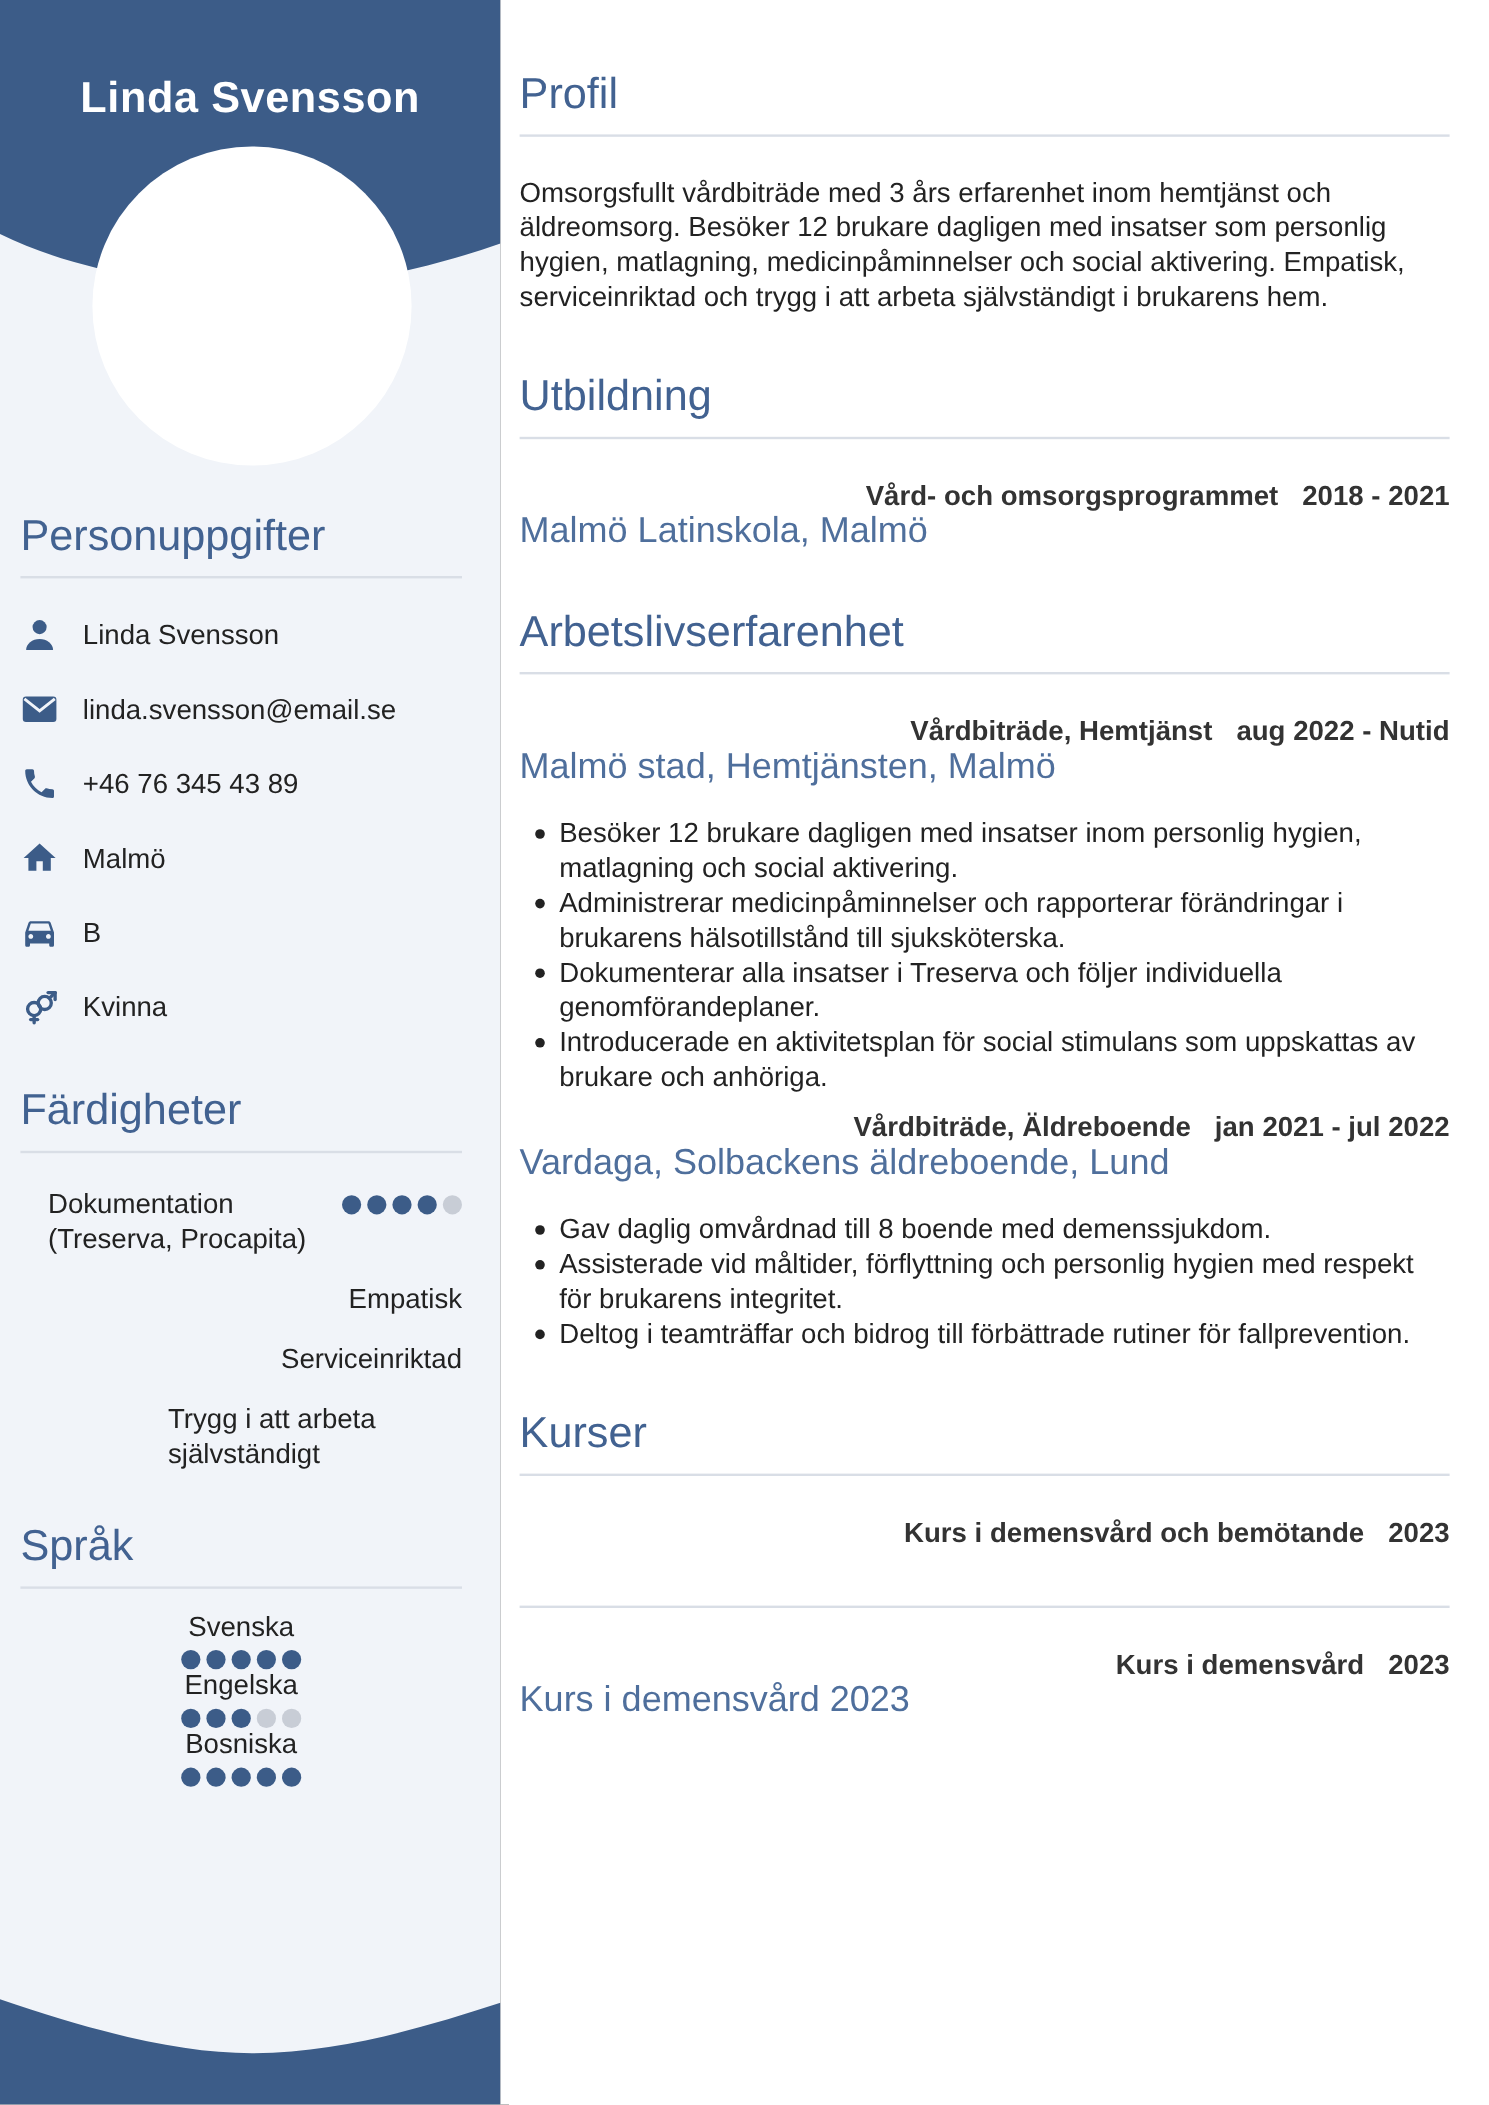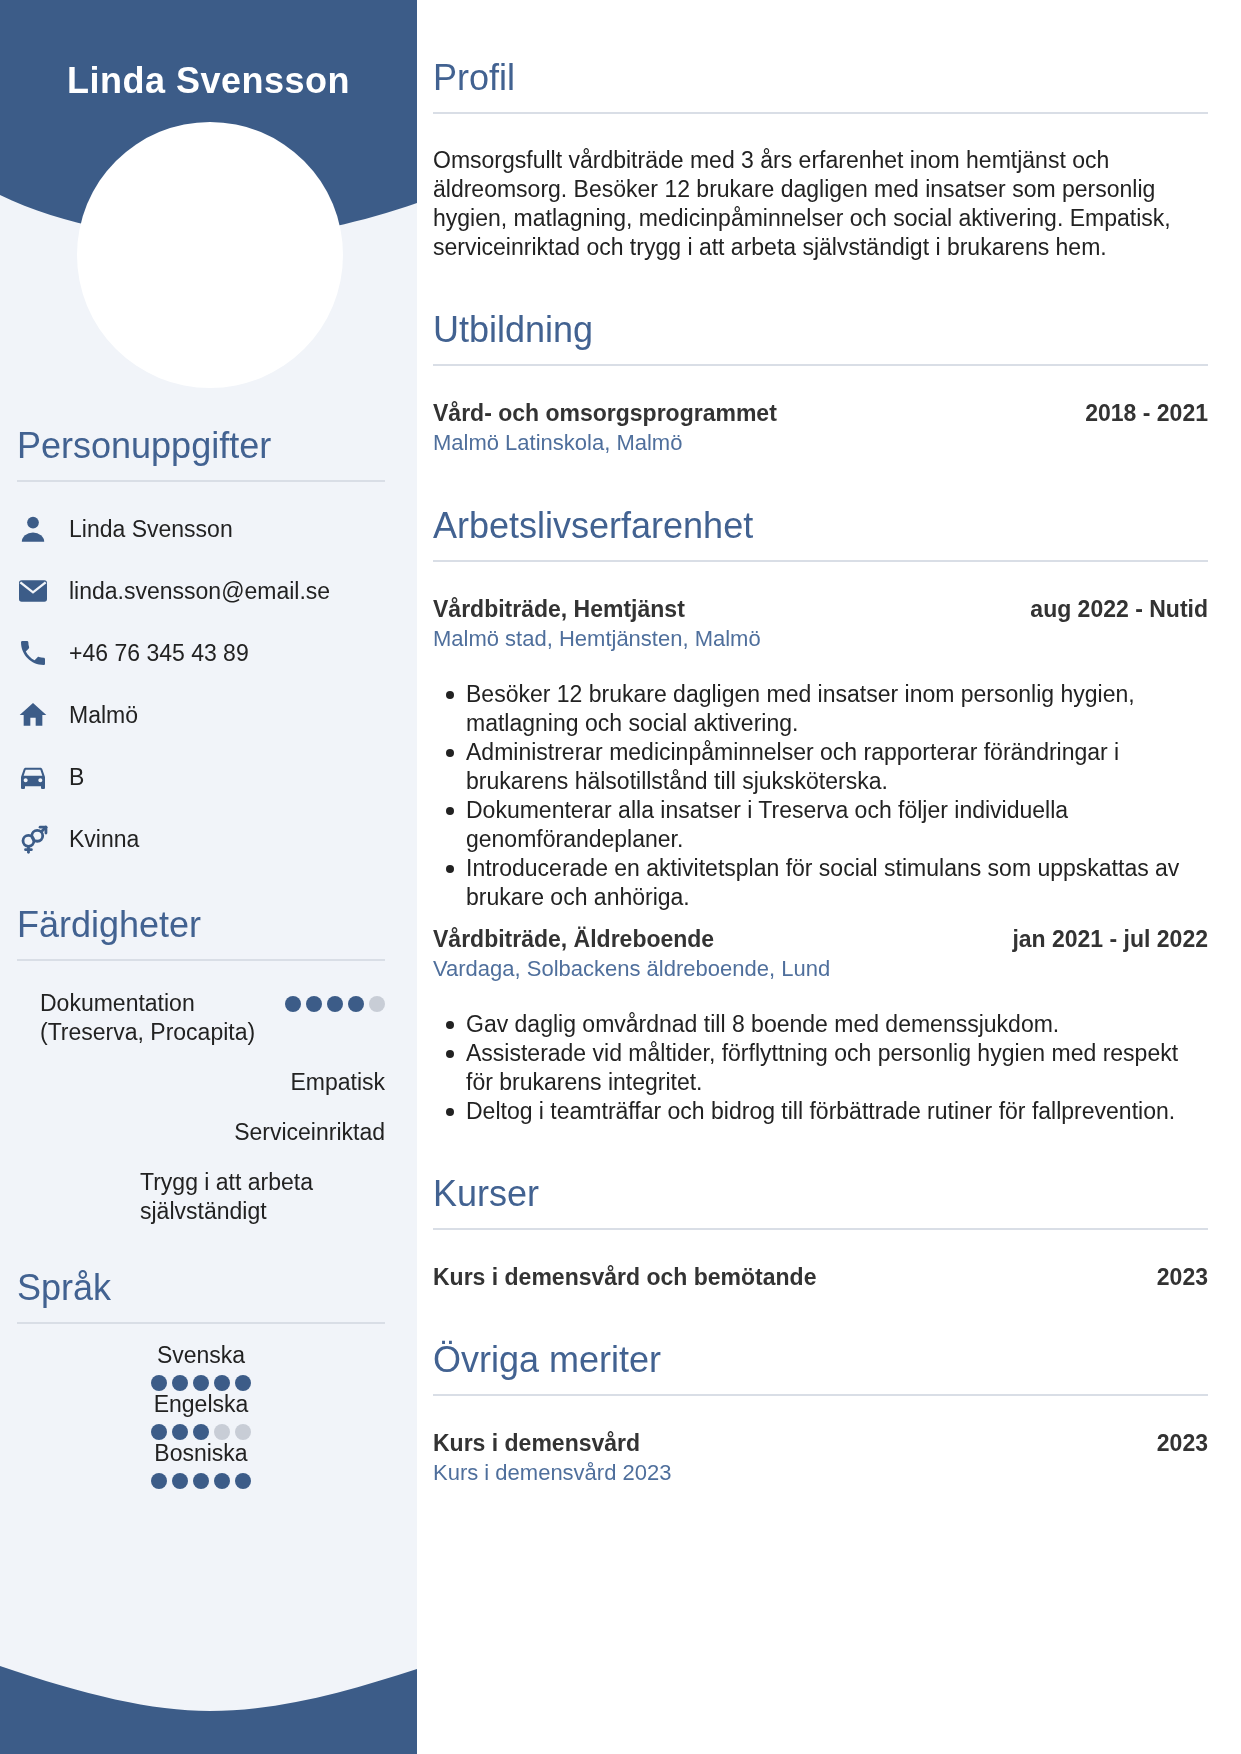--- a/index.html
+++ b/index.html
@@ -42,24 +42,24 @@
 
   
   .main { flex:1; background:#ffffff; padding:56px 33px 0 16px; }
   .section { margin-top:46px; }
   .section:first-child { margin-top:0; }
   .main-title { font-size:36px; font-weight:400; color:#426291; line-height:44px; }
   .profile-text { margin-top:32px; font-size:23px; line-height:29px; color:#222; }
 
   .entry { margin-top:32px; }
   .entry + .entry { margin-top:12px; }
-  .entry-head { display:flex; justify-content:space-between; align-items:baseline; }
+  .entry-head { display:flex; justify-content:flex-end; align-items:baseline; }
   .entry-title { font-size:23px; font-weight:bold; color:#333; line-height:30px; }
   .entry-period { font-size:23px; font-weight:bold; color:#333; line-height:30px; white-space:nowrap; margin-left:20px; }
-  .entry-sub { font-size:22px; color:#4f6f9c; line-height:30px; }
+  .entry-sub { font-size:30px; color:#4f6f9c; line-height:30px; }
 
   ul.bullets { list-style:none; margin-top:26px; }
   ul.bullets li { position:relative; padding-left:33px; font-size:23px; line-height:29px; color:#222; }
   ul.bullets li::before { content:""; position:absolute; left:13px; top:11px; width:8px; height:8px;
                           border-radius:50%; background:#222; }
   .icon-svg { display:block; width:100%; height:100%; }
 </style>
 </head>
 <body>
 
@@ -274,21 +274,20 @@
       <div class="divider"></div>
       <div class="entry">
         <div class="entry-head">
           <span class="entry-title">Kurs i demensvård och bemötande</span>
           <span class="entry-period">2023</span>
         </div>
       </div>
     </section>
 
     <section class="section">
-      <h2 class="main-title">Övriga meriter</h2>
       <div class="divider"></div>
       <div class="entry">
         <div class="entry-head">
           <span class="entry-title">Kurs i demensvård</span>
           <span class="entry-period">2023</span>
         </div>
         <div class="entry-sub">Kurs i demensvård 2023</div>
       </div>
     </section>
 

